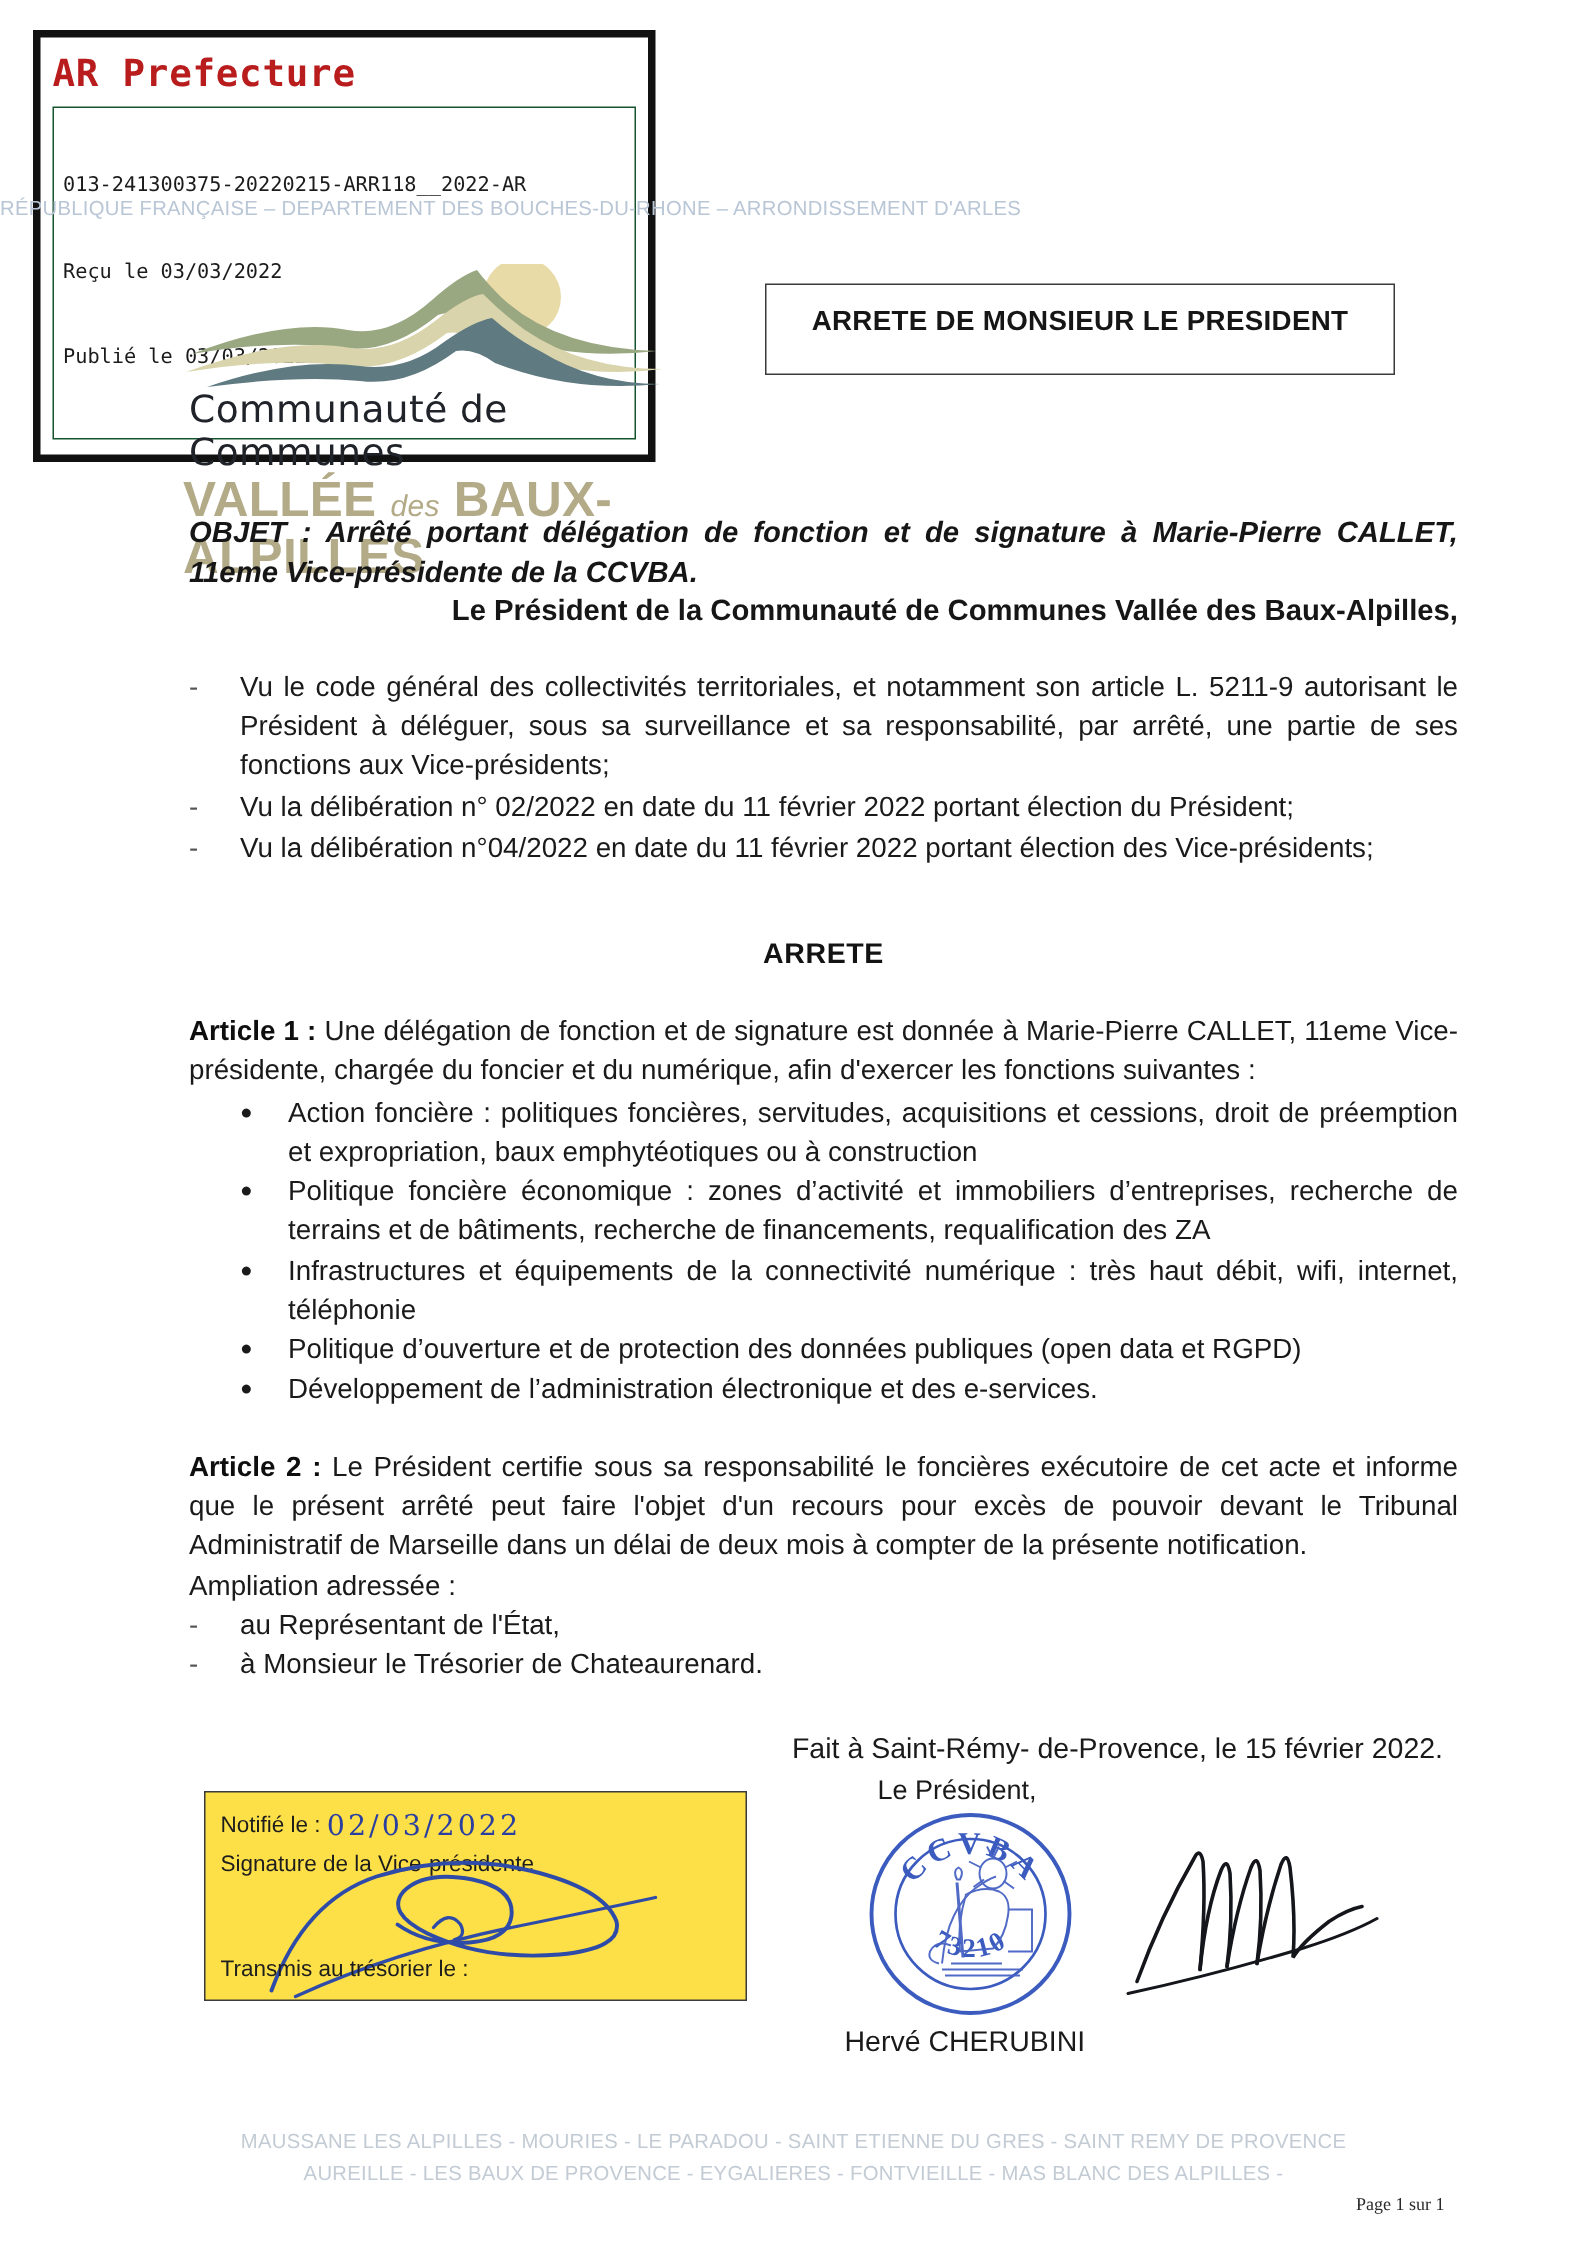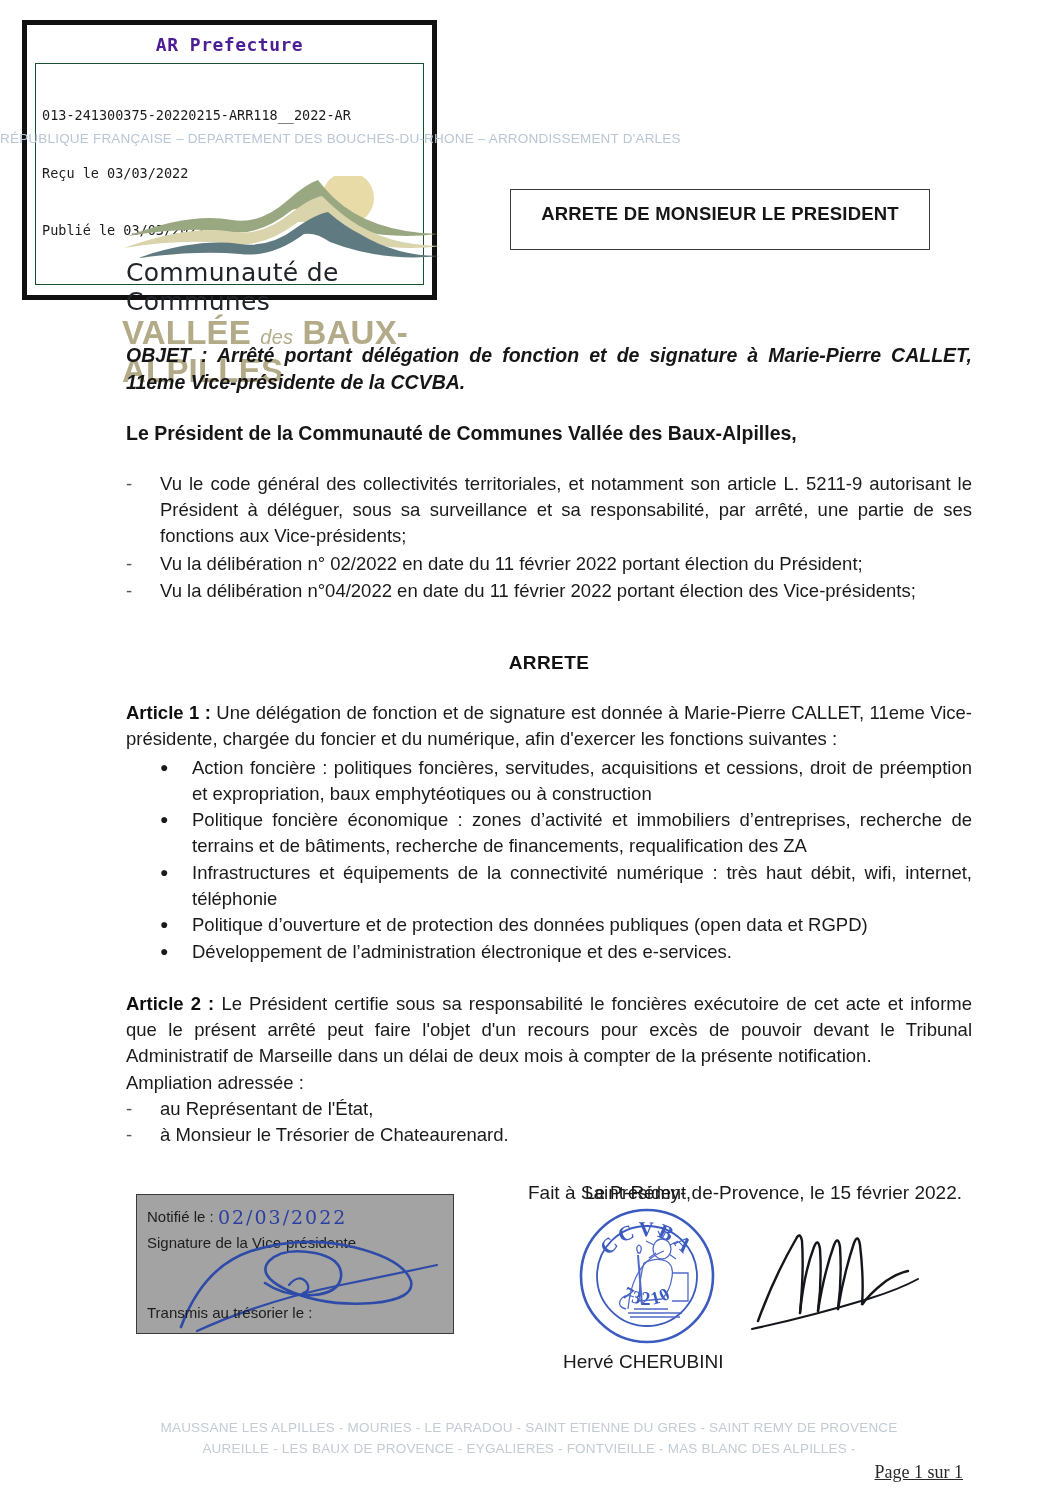--- a/index.html
+++ b/index.html
@@ -21,27 +21,26 @@
     position: absolute;
     left: 22px;
     top: 20px;
     width: 415px;
     border: 5px solid #111;
     background: #fff;
     box-sizing: border-box;
     padding: 6px 8px 10px 8px;
   }
   .ar-stamp-title {
-    text-align: center;
     font-family: "DejaVu Sans Mono", monospace;
     font-weight: bold;
-    font-size: 18px;
+    font-size: 25px;
     letter-spacing: 0.5px;
     padding: 3px 0 8px 0;
-    color: #4c1d95;
+    color: #b91c1c;
   }
   .ar-stamp-body {
     border: 1px solid #14532d;
     padding: 4px 6px 5px 6px;
     font-family: "DejaVu Sans Mono", monospace;
     font-size: 13.5px;
     line-height: 1.42;
     color: #1b1b1b;
     white-space: pre;
   }
@@ -130,22 +129,22 @@
     font-style: italic;
     font-weight: bold;
     font-size: 19.5px;
     line-height: 1.38;
     text-align: justify;
     color: #161616;
   }
   .president-line {
     font-weight: bold;
     font-size: 19.5px;
-    margin-top: 26px;
     color: #161616;
+    text-align: right;
   }
 
   .vu-list {
     margin-top: 26px;
   }
   .vu-item {
     display: flex;
     font-size: 18.5px;
     line-height: 1.42;
     margin-bottom: 1px;
@@ -221,26 +220,26 @@
     font-size: 19px;
     color: #1a1a1a;
     padding-right: 10px;
   }
 
   
   .notif-box {
     position: absolute;
     left: 136px;
     top: 1194px;
-    width: 318px;
+    width: 362px;
     height: 140px;
     border: 1.3px solid #3a3a3a;
     box-sizing: border-box;
     padding: 8px 10px;
-    background: #a3a3a3;
+    background: #fde047;
   }
   .notif-line {
     font-size: 15px;
     color: #1d1d1d;
     line-height: 1.5;
     white-space: nowrap;
   }
   .notif-hand {
     font-family: "DejaVu Serif", serif;
     font-size: 19px;
@@ -306,23 +305,22 @@
     color: #c3cbd4;
     font-size: 13.5px;
     line-height: 1.55;
     letter-spacing: 0.2px;
   }
   .page-number {
     position: absolute;
     right: 95px;
     top: 1462px;
     font-family: "Liberation Serif", serif;
-    font-size: 18px;
+    font-size: 12px;
     color: #2a2a2a;
-    text-decoration: underline;
   }
 </style>
 </head>
 <body>
 
 <div class="ar-stamp">
   <div class="ar-stamp-title">AR Prefecture</div>
   <div class="ar-stamp-body">
     <div>013-241300375-20220215-ARR118__2022-AR</div>
     <div>Reçu le 03/03/2022</div>

